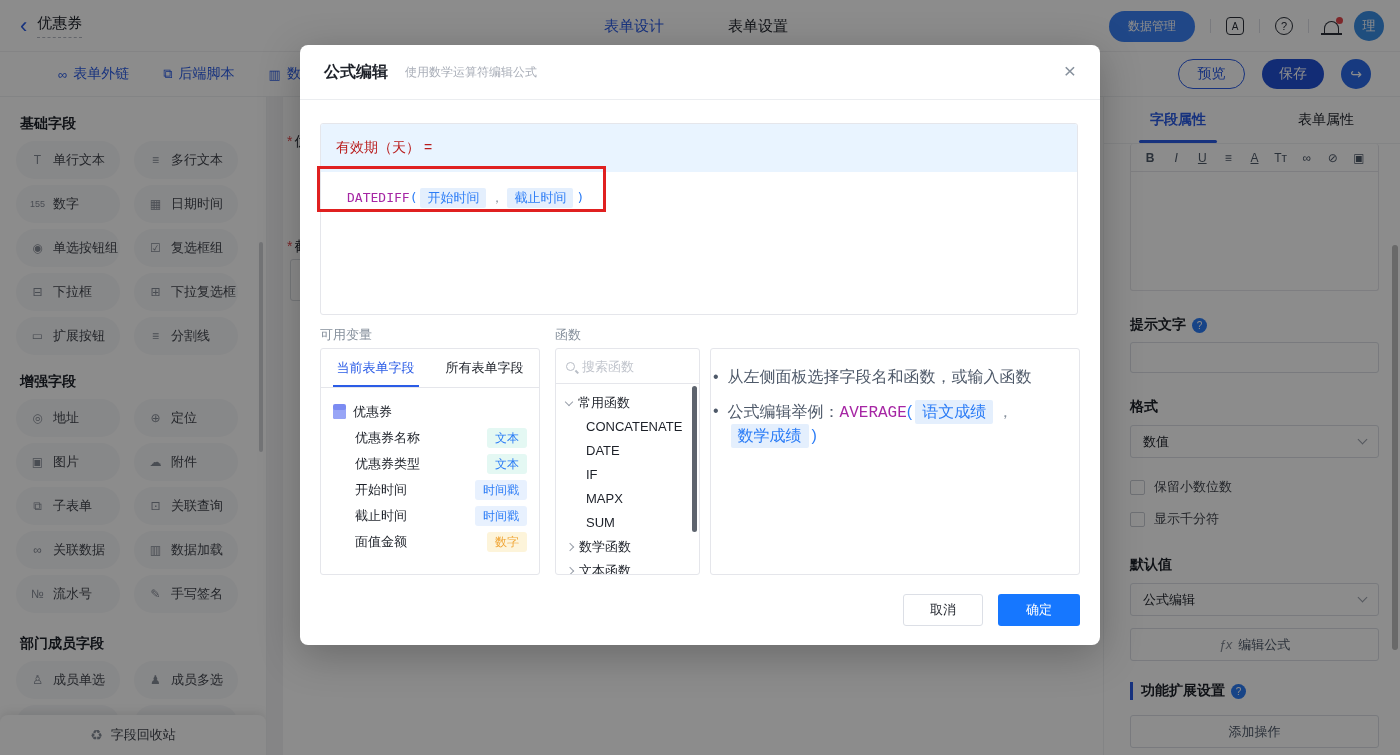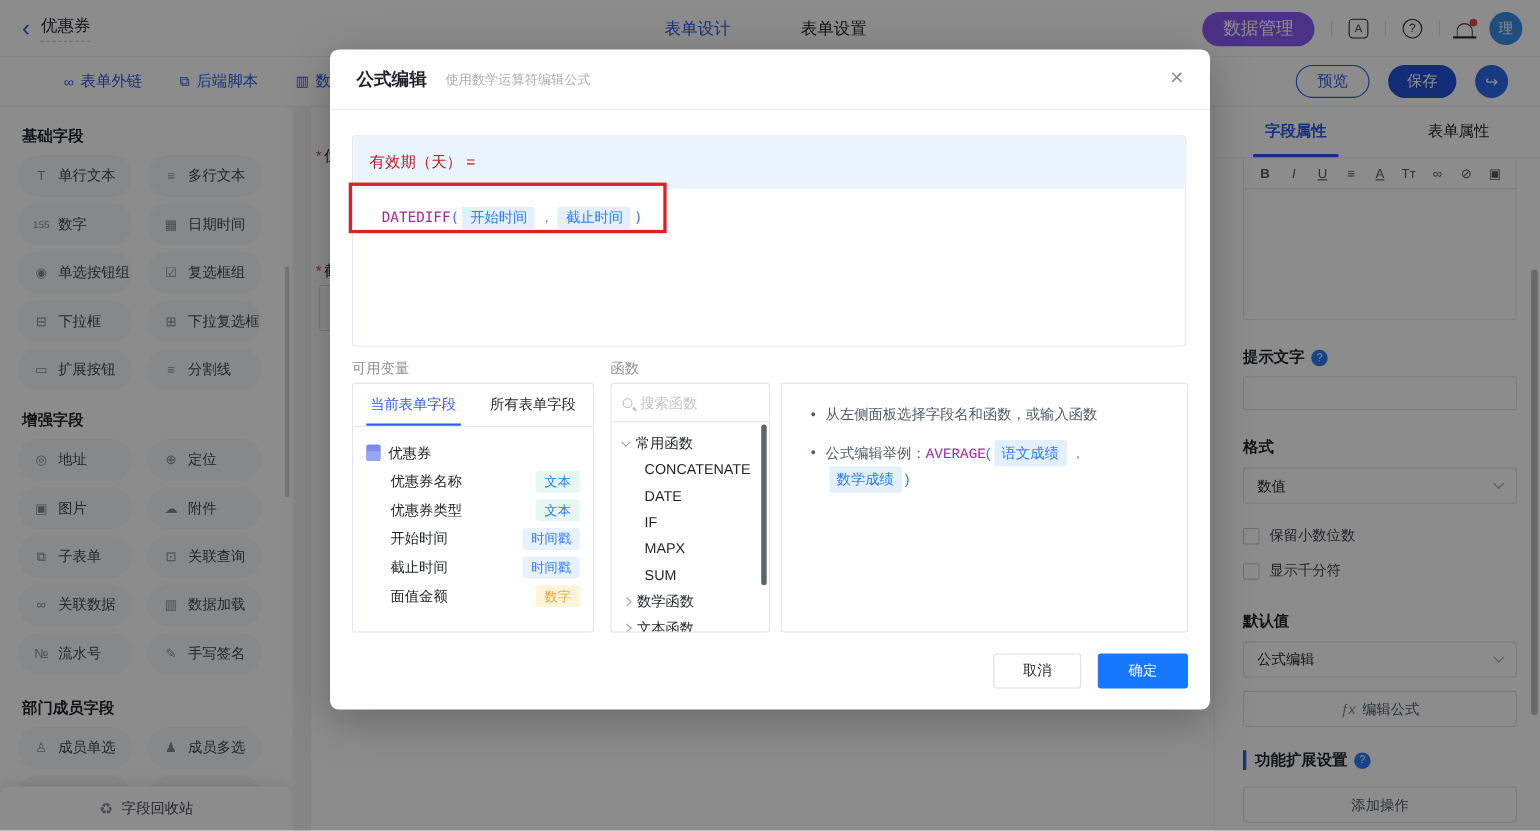--- a/index.html
+++ b/index.html
@@ -10,21 +10,21 @@
   
   .hdr{position:absolute;top:0;left:0;right:0;height:52px;background:#fff;border-bottom:1px solid #f0f1f3;display:flex;align-items:center;z-index:1}
   .hdr-left{display:flex;align-items:center;gap:10px;margin-left:20px}
   .back{color:#2b5ce6;font-size:22px;line-height:1;cursor:pointer}
   .back::before{content:"‹"}
   .hdr-title{font-size:15px;color:#1d2129;padding-bottom:4px;border-bottom:1px dashed #b6bbc4}
   .hdr-tabs{position:absolute;left:604px;top:0;height:52px;display:flex;align-items:center;gap:64px}
   .hdr-tab{font-size:15px;color:#1d2129;cursor:pointer}
   .hdr-tab.active{color:#2b5ce6}
   .hdr-right{position:absolute;right:16px;top:0;height:52px;display:flex;align-items:center;gap:15px}
-  .pill-green{height:31px;padding:0 19px;border-radius:16px;background:#8b5cf6;color:#fff;font-size:16px;display:flex;align-items:center;border:none;cursor:pointer}
+  .pill-green{height:31px;padding:0 19px;border-radius:16px;background:#3b82f6;color:#fff;font-size:12px;display:flex;align-items:center;border:none;cursor:pointer}
   .vdiv{width:1px;height:14px;background:#dcdfe6}
   .ic-book{width:18px;height:18px;border:1.6px solid #2a2f38;border-radius:4px;display:flex;align-items:center;justify-content:center;font-size:10px;color:#2a2f38}
   .ic-book::before{content:"A"}
   .ic-help{width:18px;height:18px;border:1.5px solid #2a2f38;border-radius:50%;display:flex;align-items:center;justify-content:center;font-size:11px;color:#2a2f38}
   .ic-help::before{content:"?"}
   .bell{position:relative;width:15px;height:13px;border:1.7px solid #2a2f38;border-bottom:none;border-radius:8px 8px 0 0;margin-top:2px}
   .bell::after{content:"";position:absolute;left:-4px;right:-4px;bottom:-1px;height:1.7px;background:#2a2f38}
   .bell .dot{position:absolute;right:-5px;top:-5px;width:7px;height:7px;background:#e5484d;border-radius:50%}
   .avatar{width:30px;height:30px;border-radius:50%;background:#3a8ee6;color:#fff;font-size:13px;display:flex;align-items:center;justify-content:center;cursor:pointer}
 
@@ -120,21 +120,21 @@
   .s-ico::after{content:"";position:absolute;left:8px;top:8px;width:4px;height:1.5px;background:#b8bdc6;transform:rotate(45deg)}
   .fn-search input{border:none;outline:none;width:92px;font-size:13px;color:#1d2129;font-family:inherit}
   .fn-search input::placeholder{color:#c0c4cc}
   .fn-list{position:relative;padding:7px 10px;font-size:13px;color:#1d2129}
   .fn-group{display:flex;align-items:center;gap:6px;height:24px;cursor:pointer}
   .cv{width:6px;height:6px;border-right:1.3px solid #9aa0ab;border-bottom:1.3px solid #9aa0ab;flex:none}
   .cv.down{transform:rotate(45deg);margin-top:-3px}
   .cv.right{transform:rotate(-45deg);margin-left:1px}
   .fn-item{padding-left:20px;height:24px;line-height:24px;cursor:pointer}
   .fn-scroll{position:absolute;right:2px;top:2px;width:5px;height:146px;background:#5e646e;border-radius:3px}
-  .h-panel{position:absolute;left:410px;top:303px;width:370px;height:227px;border:1px solid #e5e6eb;border-radius:3px;padding:17px 26px;font-size:13px;color:#4e5969;line-height:22px}
+  .h-panel{position:absolute;left:410px;top:303px;width:370px;height:227px;border:1px solid #e5e6eb;border-radius:3px;padding:17px 2px;font-size:16px;color:#4e5969;line-height:22px}
   .h-li{display:flex;gap:9px;margin-bottom:12px}
   .h-li::before{content:"•";color:#4e5969}
   .h-fn{color:#a626a4;font-family:Liberation Mono, monospace}
   .m-cancel{position:absolute;left:603px;top:549px;width:80px;height:32px;border:1px solid #dcdfe6;border-radius:3px;background:#fff;font-size:13px;color:#1d2129;cursor:pointer}
   .m-ok{position:absolute;left:698px;top:549px;width:82px;height:32px;border:none;border-radius:3px;background:#1677ff;color:#fff;font-size:13px;cursor:pointer}
 </style>
 </head>
 <body>
 
 <div class="app">

